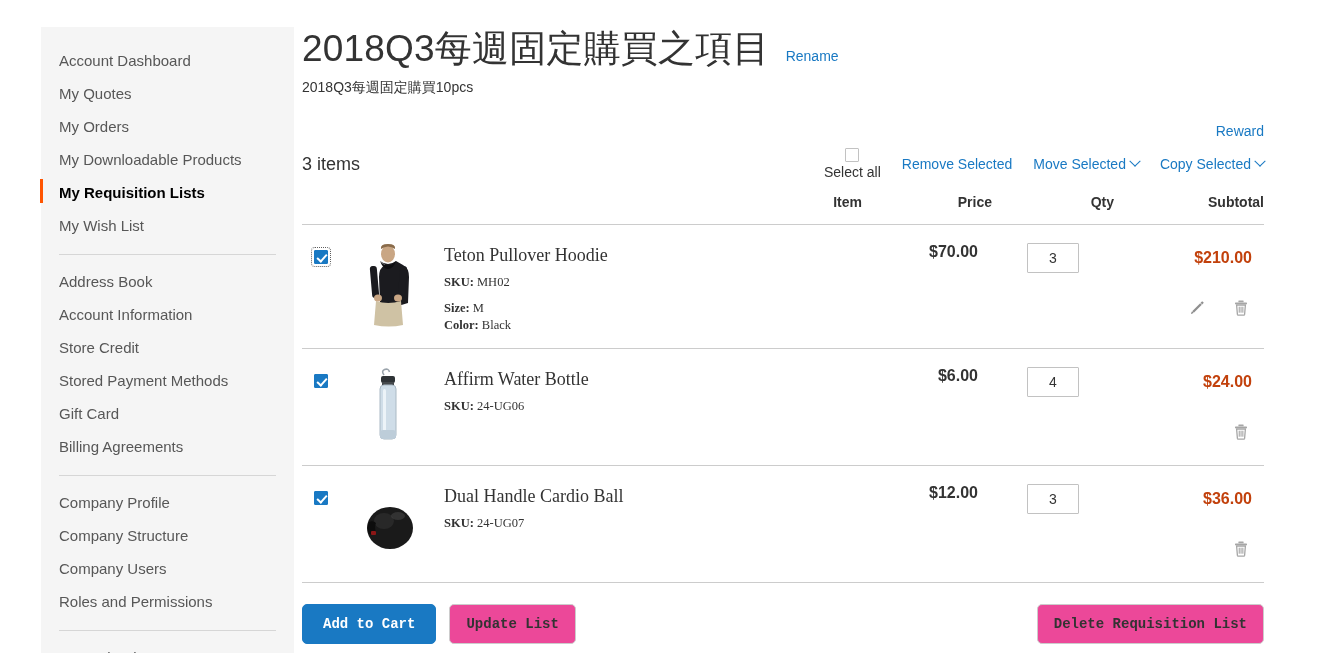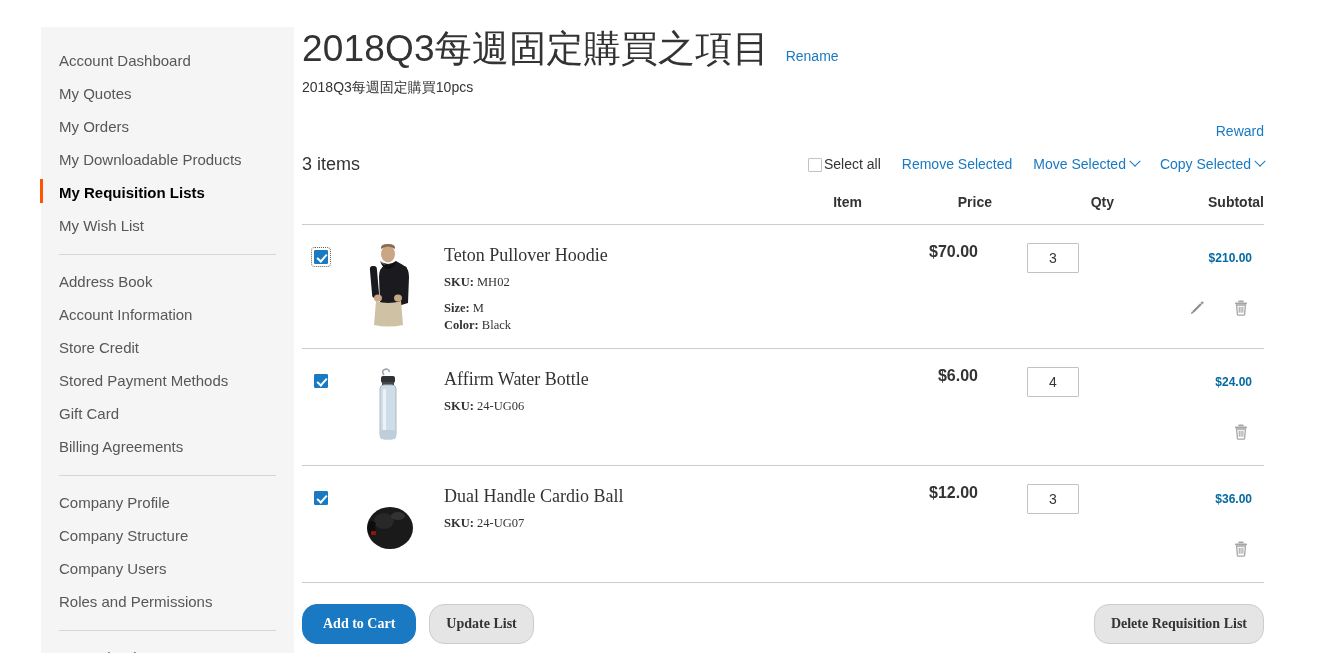--- a/index.html
+++ b/index.html
@@ -104,23 +104,24 @@
     color: #333333;
   }
   .toolbar-right {
     margin-left: auto;
     display: flex;
     align-items: center;
     gap: 21px;
   }
   .select-all-wrap {
     display: flex;
-    align-items: flex-end;
+    align-items: center;
     gap: 2px;
     cursor: pointer;
+    flex-direction: column;
   }
   .cb {
     width: 14px; height: 14px;
     border: 1px solid #c2c2c2;
     background: #ffffff;
     border-radius: 1px;
     display: inline-block;
     position: relative;
     flex: 0 0 auto;
   }
@@ -232,23 +233,23 @@
     font-size: 14px;
     color: #333333;
     font-family: "Liberation Sans", sans-serif;
     border-radius: 1px;
   }
   .cell-subtotal {
     text-align: right;
     padding-right: 12px;
   }
   .subtotal-val {
-    font-size: 12px;
+    font-size: 16px;
     font-weight: bold;
-    color: #0369a1;
+    color: #c2410c;
     display: block;
     line-height: 30px;
   }
   .row-actions {
     display: flex;
     justify-content: flex-end;
     gap: 26px;
     margin-top: 26px;
     padding-right: 2px;
   }
@@ -260,37 +261,37 @@
   .icon-btn svg { display: block; }
 
   
   .actions {
     margin-top: 21px;
     display: flex;
     align-items: center;
     width: 962px;
   }
   .btn {
-    font-family: Liberation Serif, serif;
+    font-family: Liberation Mono, monospace;
     font-size: 14px;
     font-weight: bold;
-    border-radius: 15px;
+    border-radius: 5px;
     cursor: pointer;
     line-height: 1;
     padding: 12px 16px;
     white-space: nowrap;
   }
   .btn-primary {
     background: #1979c3;
     border: 1px solid #1979c3;
     color: #ffffff;
     padding: 12px 20px;
   }
   .btn-secondary {
-    background: #e5e5e5;
+    background: #ec4899;
     border: 1px solid #cccccc;
     color: #333333;
   }
   .btn-gap { margin-left: 13px; }
   .btn-right { margin-left: auto; }
 </style>
 </head>
 <body>
 
 <div class="page">

